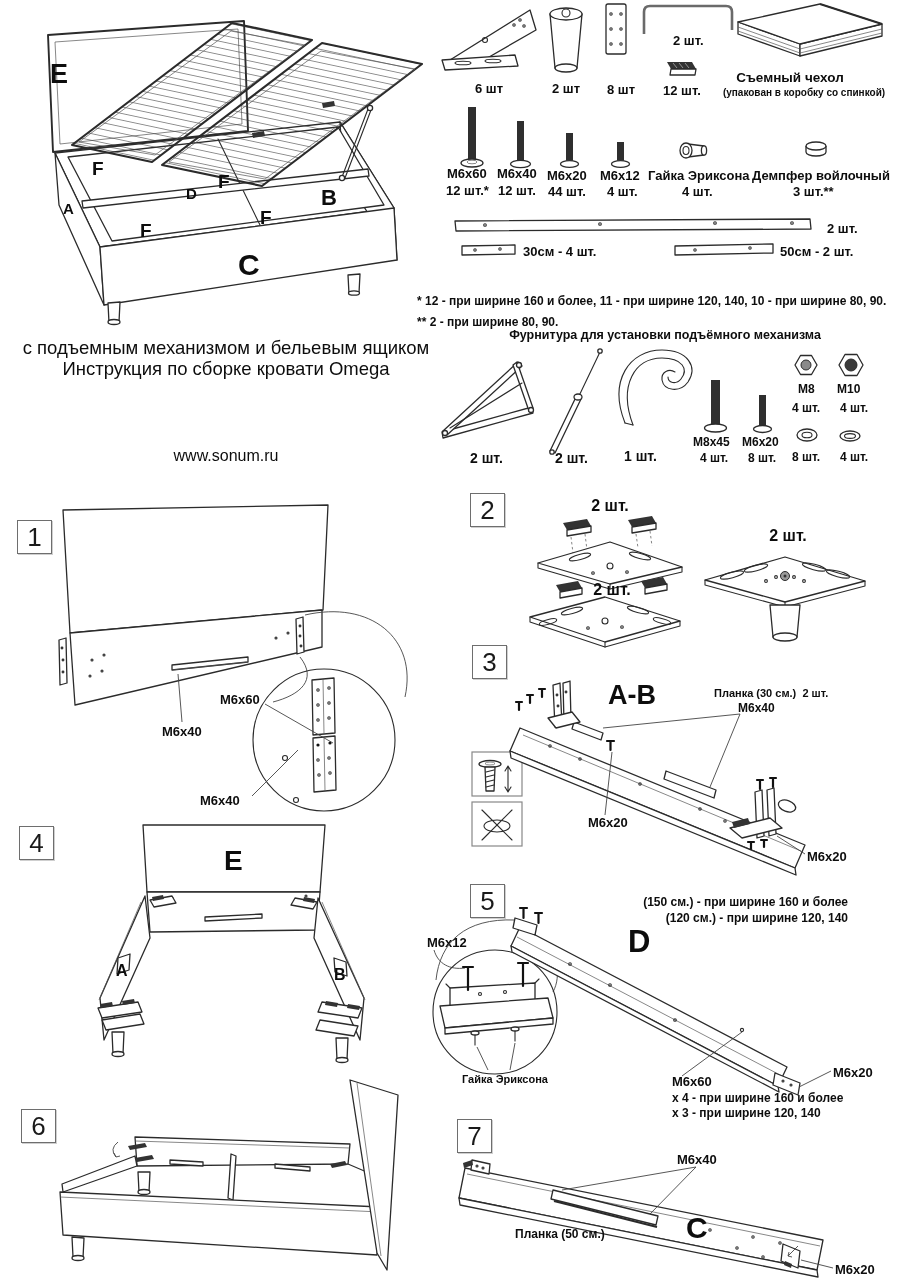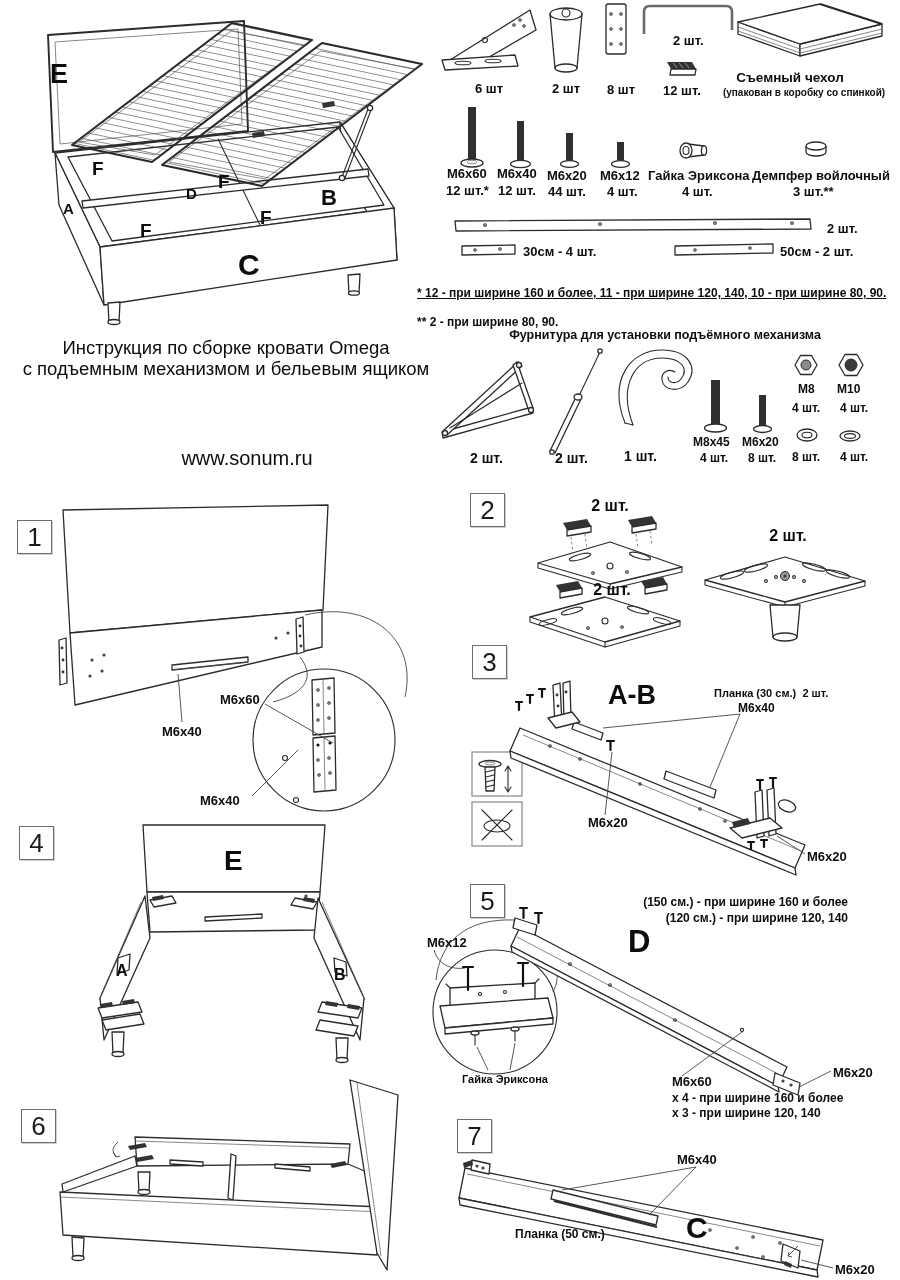--- a/index.html
+++ b/index.html
@@ -3,21 +3,21 @@
 <meta charset="utf-8">
 <style>
   html,body{margin:0;padding:0;background:#fff;}
   #sheet{position:relative;width:900px;height:1280px;background:#fff;overflow:hidden;
          font-family:"Liberation Sans",sans-serif;color:#111;}
   .stepnum{position:absolute;width:33px;height:32px;background:#fff;border:1.6px solid #6e6e6e;
            box-shadow:1px 1px 0 #cfcfcf;display:flex;align-items:center;justify-content:center;
            font:400 26px/1 "Liberation Sans",sans-serif;color:#1a1a1a;}
   .title{position:absolute;left:0;top:337px;width:452px;text-align:center;
          font-size:18.5px;line-height:21px;color:#0d0d0d;}
-  .site{position:absolute;left:0;top:447px;width:452px;text-align:center;font-size:20px;color:#0d0d0d;margin-left:21px;}
+  .site{position:absolute;left:0;top:447px;width:452px;text-align:center;font-size:16px;color:#0d0d0d;}
   .fnote{position:absolute;left:417px;width:478px;font:bold 12px "Liberation Sans",sans-serif;color:#0d0d0d;}
   svg{position:absolute;overflow:visible;}
   .fw{fill:#fff;stroke:#2b2b2b;stroke-width:1.3;stroke-linejoin:round;}
   .fw2{fill:#fff;stroke:#2b2b2b;stroke-width:1.9;stroke-linejoin:round;}
   .ln{fill:none;stroke:#2b2b2b;stroke-width:1.1;stroke-linecap:round;stroke-linejoin:round;}
   .thin{fill:none;stroke:#555;stroke-width:0.7;}
   .ld{fill:none;stroke:#444;stroke-width:0.9;}
   .blk{fill:#333;stroke:none;}
   .gray{fill:#999;stroke:#2b2b2b;stroke-width:1;}
   .bln{fill:none;stroke:#111;stroke-width:2.2;stroke-linecap:round;}
@@ -185,26 +185,26 @@
     </g>
     <text class="t13" x="93" y="256">30см - 4 шт.</text>
     <g>
       <polygon class="fw" points="245,246 343,244 343,253 245,255"></polygon>
       <circle class="ln" cx="265" cy="250" r="1.2"></circle>
         <circle class="ln" cx="320" cy="248" r="1.2"></circle>
     </g>
     <text class="t13" x="350" y="256">50см - 2 шт.</text>
   </svg>
 
-  <div class="fnote" style="top:286px;text-decoration:underline;">* 12 - при ширине 160 и более, 11 - при ширине 120, 140, 10 - при ширине 80, 90.</div>
+  <div class="fnote" style="top:294px;">* 12 - при ширине 160 и более, 11 - при ширине 120, 140, 10 - при ширине 80, 90.</div>
   <div class="fnote" style="top:302px;margin-top:13px;">** 2 - при ширине 80, 90.</div>
 
   <div class="title">
+    <div>с подъемным механизмом и бельевым ящиком</div>
     <div>Инструкция по сборке кровати Omega</div>
-    <div>с подъемным механизмом и бельевым ящиком</div>
   </div>
   <div class="site">www.sonum.ru</div>
 
   <svg style="left:430px;top:325px" width="470" height="150" viewBox="0 0 470 150">
     <text x="235" y="14" font-size="12.5" text-anchor="middle">Фурнитура для установки подъёмного механизма</text>
     <g>
       <polygon class="fw" points="12,107 102,82 103,88 13,113"></polygon>
       <polygon class="fw" points="13,106 88,37 92,41 17,110"></polygon>
       <polygon class="fw" points="83,40 87,37 103,83 99,86"></polygon>
       <line class="ln" x1="20" y1="103" x2="92" y2="58"></line>

